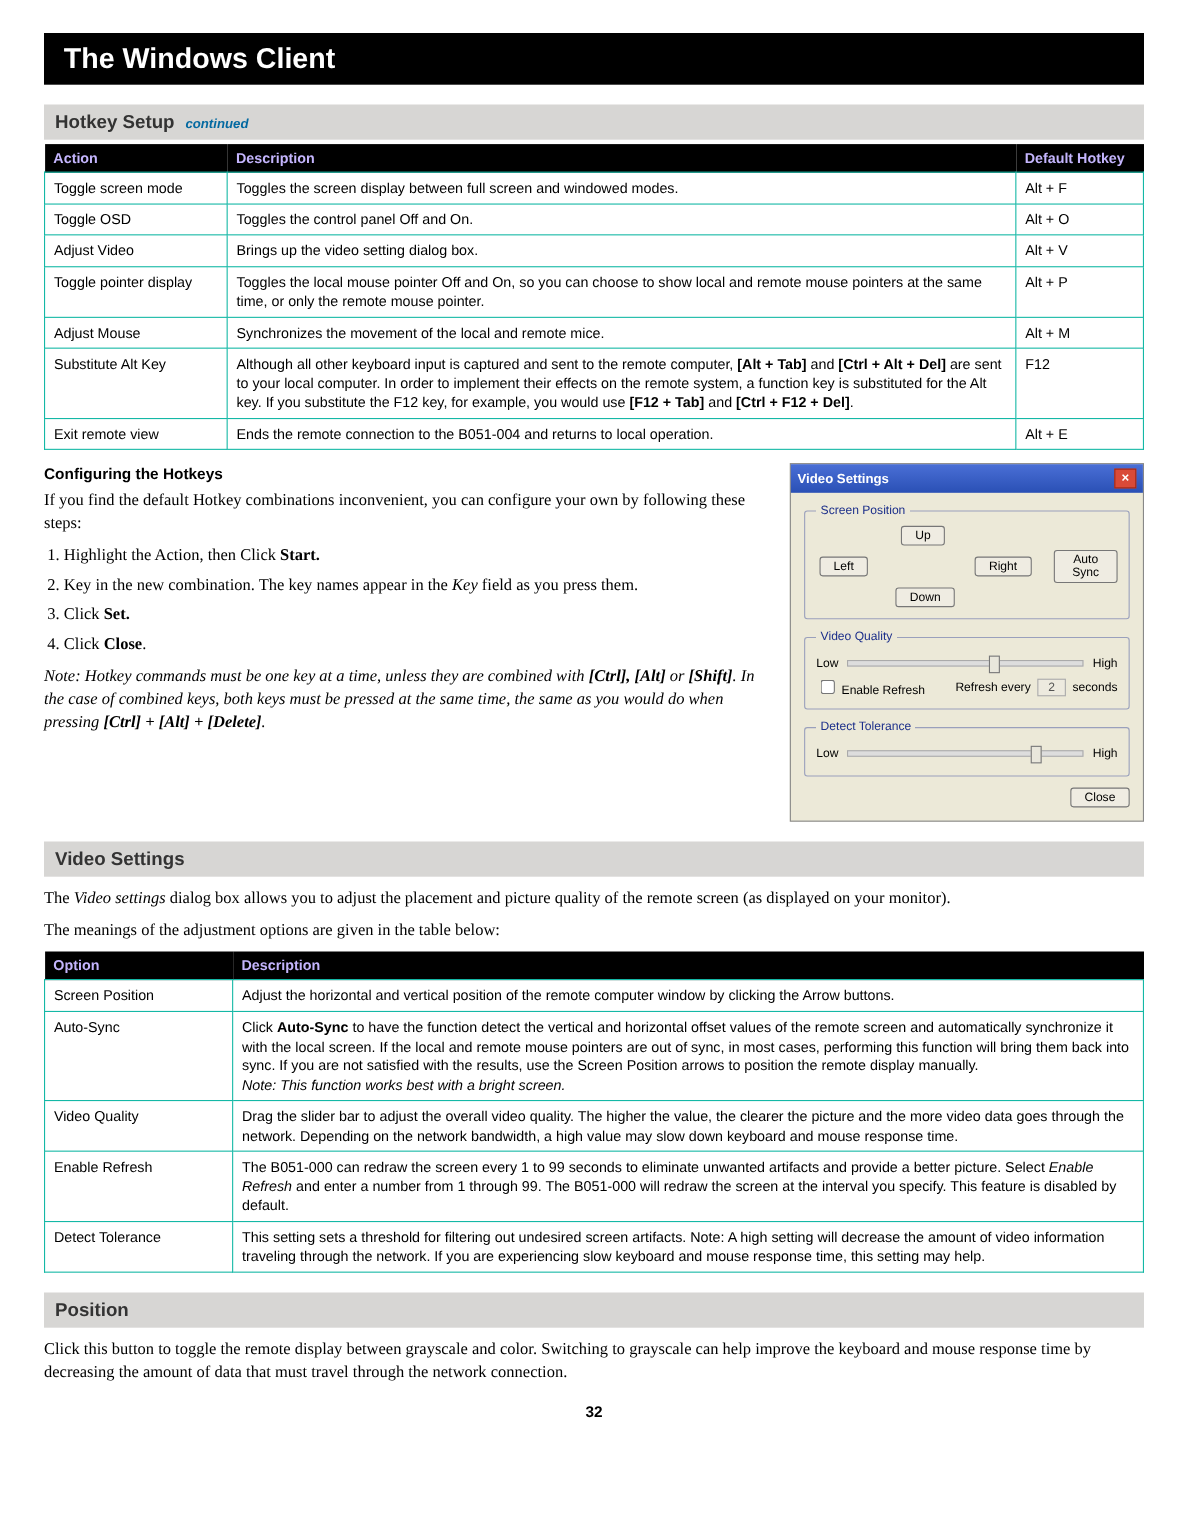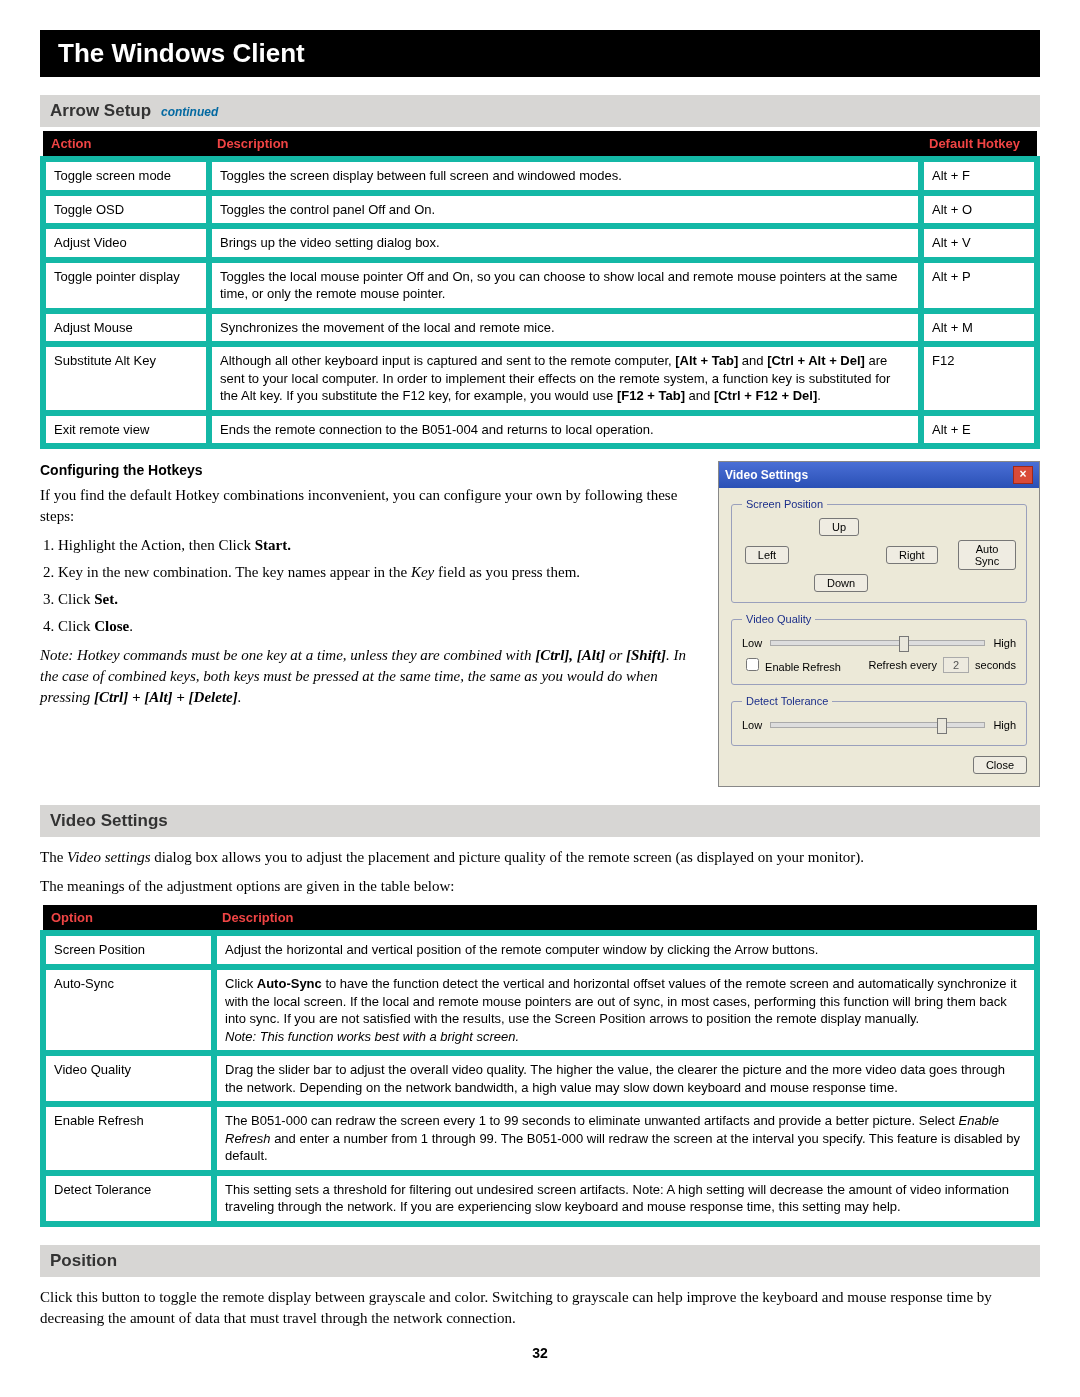--- a/index.html
+++ b/index.html
@@ -39,29 +39,29 @@
     color: #0369a1;
     margin-left: 6px;
   }
   table.data {
     border-collapse: collapse;
     width: 100%;
     margin-top: 4px;
   }
   table.data th {
     background: #000;
-    color: #ef4444;
+    color: #c4b5fd;
     text-align: left;
     font-size: 13px;
     font-weight: bold;
     padding: 5px 8px;
   }
   table.data th.right { text-align: left; }
   table.data td {
-    border: 6px solid #14b8a6;
+    border: 1px solid #14b8a6;
     padding: 5px 8px;
     font-size: 13px;
     vertical-align: top;
     line-height: 1.35;
   }
   .col-action { width: 150px; }
   .col-hotkey { width: 100px; }
   .col-option { width: 155px; }
   .two-col {
     display: flex;
@@ -207,21 +207,21 @@
   }
 </style>
 </head>
 <body>
 
 <div class="page">
 
   <div class="title-bar">The Windows Client</div>
 
   <div class="section-header">
-    <span class="main">Arrow Setup</span>
+    <span class="main">Hotkey Setup</span>
     <span class="sub">continued</span>
   </div>
 
   <table class="data">
     <thead>
       <tr>
         <th class="col-action">Action</th>
         <th>Description</th>
         <th class="col-hotkey right">Default Hotkey</th>
       </tr>

